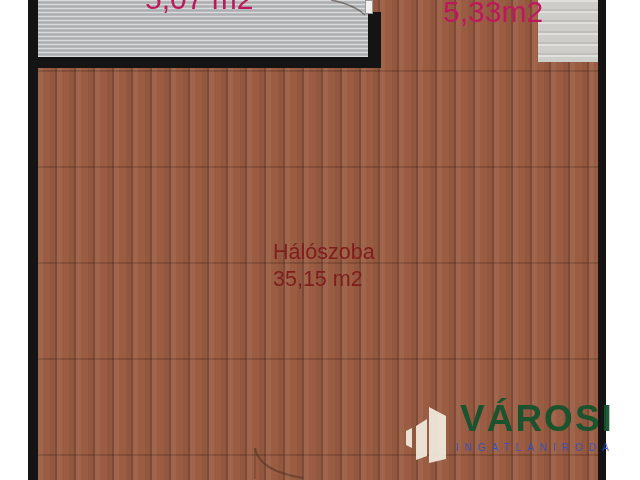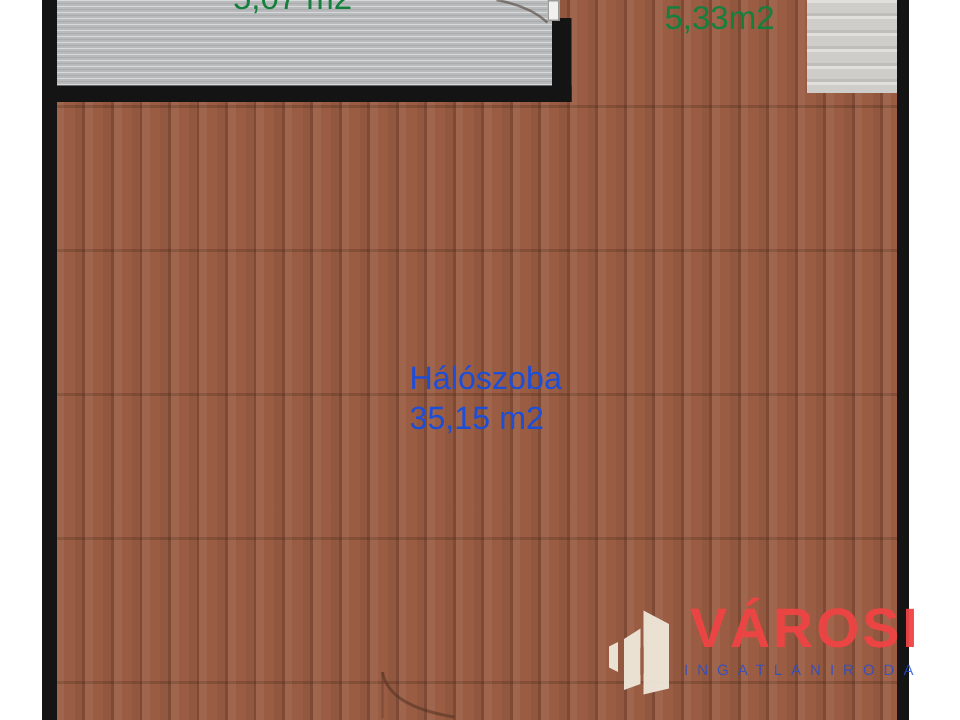--- a/index.html
+++ b/index.html
@@ -34,36 +34,36 @@
   .wall-gray-bottom{left:28px;top:57px;width:353px;height:11px;}
   .wall-gray-right{left:368px;top:12px;width:13px;height:56px;}
   .door-leaf{
     position:absolute;left:365px;top:0;width:8px;height:14px;
     background:#f1f0ee;border:1px solid #9a9a98;box-sizing:border-box;
   }
   
   .arcs{position:absolute;left:0;top:0;width:640px;height:480px;pointer-events:none;}
   
   .area-label{
-    position:absolute;color:#15803d;font-size:22px;line-height:24px;
+    position:absolute;color:#be185d;font-size:30px;line-height:24px;
     white-space:nowrap;
   }
   .label-upper-left{left:145px;top:-13px;width:100px;text-align:center;}
   .label-upper-right{left:443px;top:0px;}
   .label-bedroom{
-    position:absolute;left:273px;top:239px;color:#1d4ed8;
+    position:absolute;left:273px;top:239px;color:#7f1d1d;
     font-size:21.5px;line-height:27px;
   }
   
   .watermark{position:absolute;left:403px;top:395px;width:240px;height:72px;z-index:20;}
   .wm-icon{position:absolute;left:0;top:2px;}
   .wm-brand{
     position:absolute;left:57px;top:3px;
     font-size:37px;font-weight:bold;letter-spacing:2px;
-    color:#ef4444;opacity:0.95;white-space:nowrap;
+    color:#14532d;opacity:0.95;white-space:nowrap;
   }
   .wm-sub{
     position:absolute;left:53px;top:47px;
     font-size:10px;letter-spacing:6px;
     color:#1d4ed8;opacity:0.78;white-space:nowrap;
   }
 </style>
 </head>
 <body>
 

